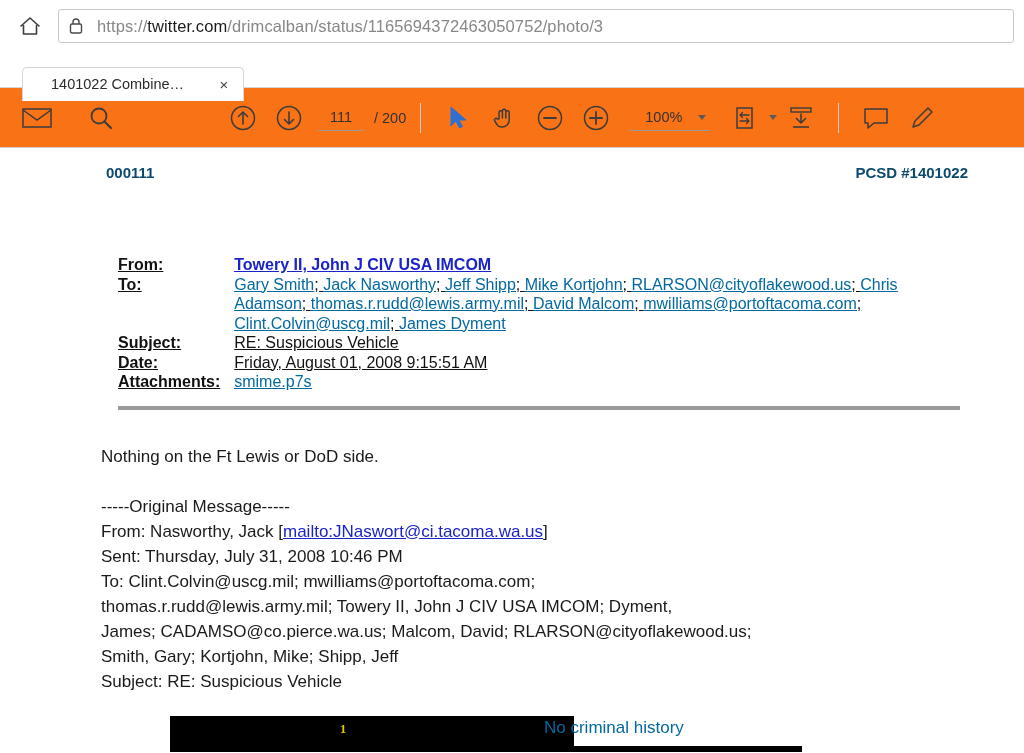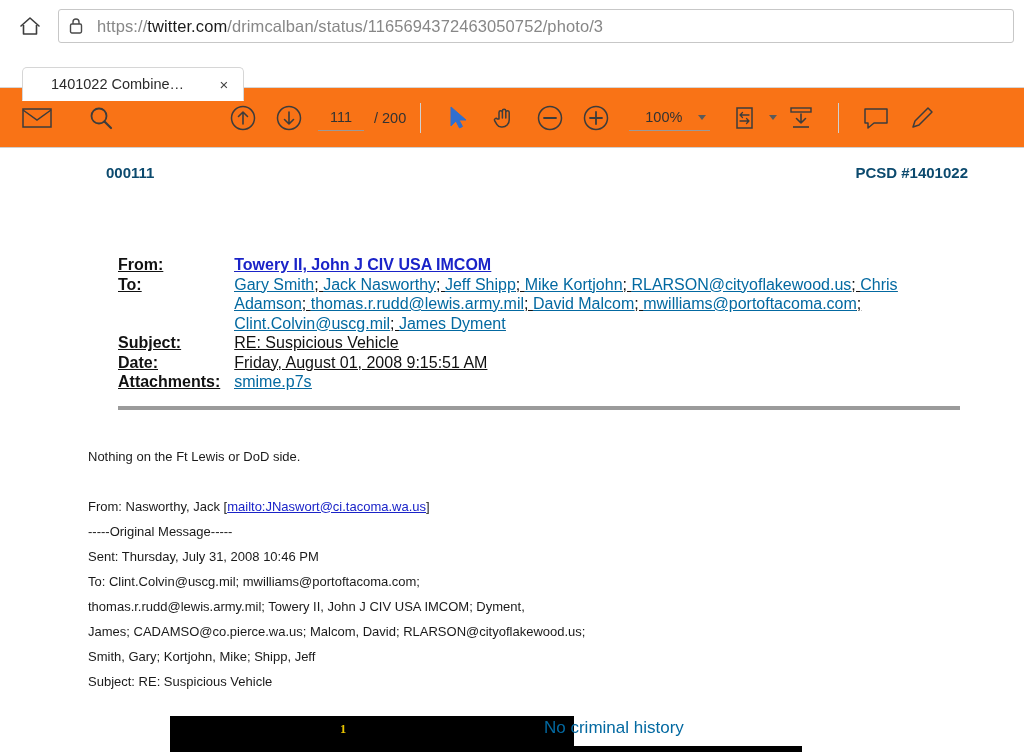--- a/index.html
+++ b/index.html
@@ -169,23 +169,23 @@
   .plain { color: #111; }
 
   .rule {
     margin: 14px 0 0 62px;
     width: 842px;
     height: 4px;
     background: #9b9b9b;
   }
 
   .body {
-    margin-left: 32px;
+    margin-left: 45px;
     margin-top: 34px;
-    font-size: 13px;
+    font-size: 17px;
     line-height: 25px;
     color: #1a1a1a;
   }
   .body p { margin: 0 0 0 0; }
   .gap { height: 25px; }
   .maillink { color: #1a23c8; text-decoration: underline; }
 
   
   .redact-area {
     position: relative;
@@ -377,22 +377,22 @@
           </tr>
         </tbody>
           </table>
       </div>
 
       <div class="rule"></div>
 
       <div class="body">
         <p>Nothing on the Ft Lewis or DoD side.</p>
         <div class="gap"></div>
+        <p>-----Original Message-----</p>
         <p><span>From: Nasworthy, Jack [</span><span class="maillink">mailto:JNaswort@ci.tacoma.wa.us</span><span>]</span></p>
-        <p>-----Original Message-----</p>
         <p>Sent: Thursday, July 31, 2008 10:46 PM</p>
         <p>To: Clint.Colvin@uscg.mil; mwilliams@portoftacoma.com;</p>
         <p>thomas.r.rudd@lewis.army.mil; Towery II, John J CIV USA IMCOM; Dyment,</p>
         <p>James; CADAMSO@co.pierce.wa.us; Malcom, David; RLARSON@cityoflakewood.us;</p>
         <p>Smith, Gary; Kortjohn, Mike; Shipp, Jeff</p>
         <p>Subject: RE: Suspicious Vehicle</p>
       </div>
 
       <div class="redact-area">
         <div class="redact r1"></div>

